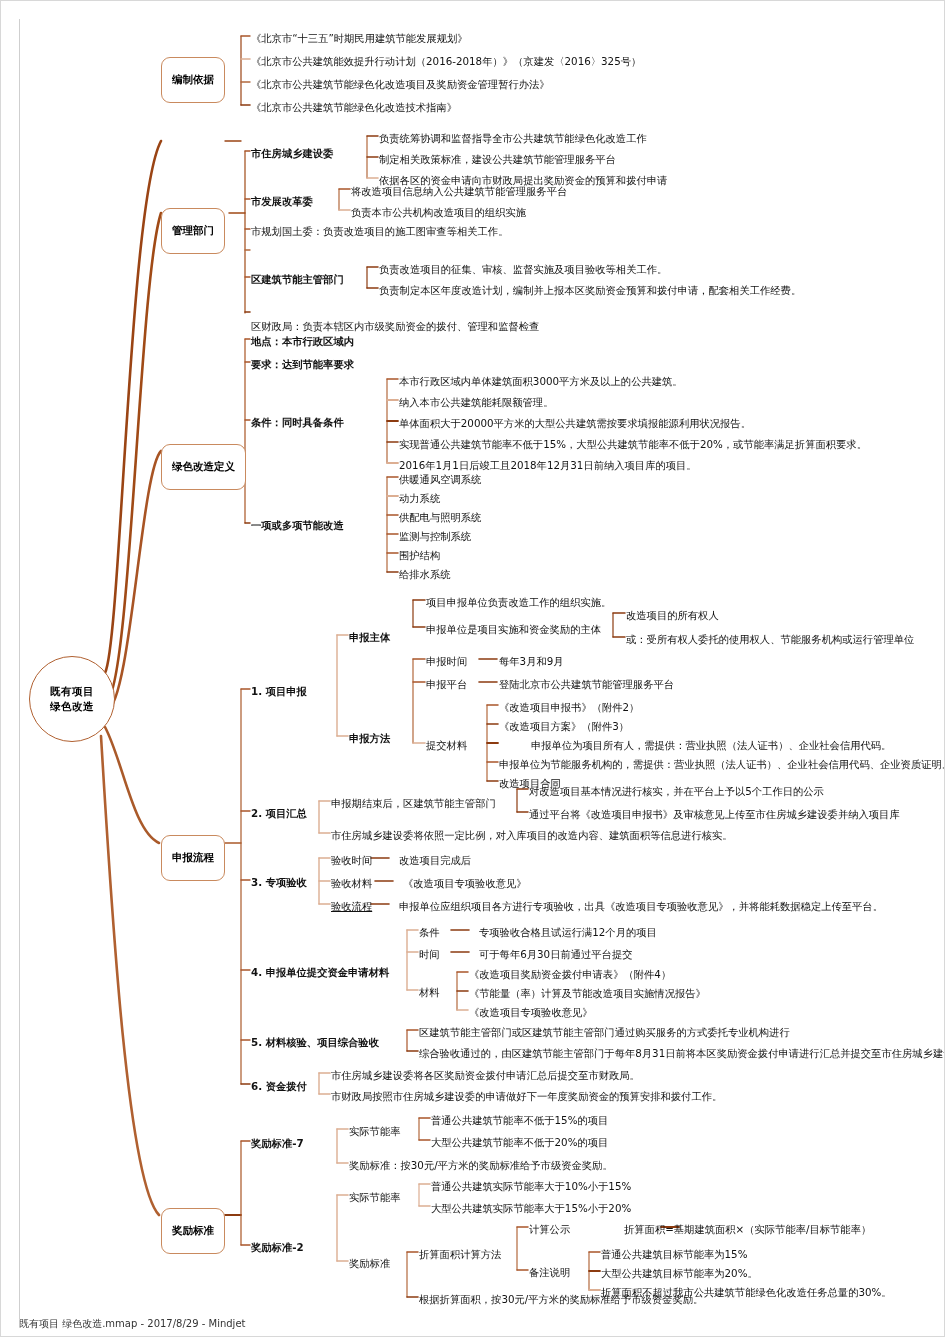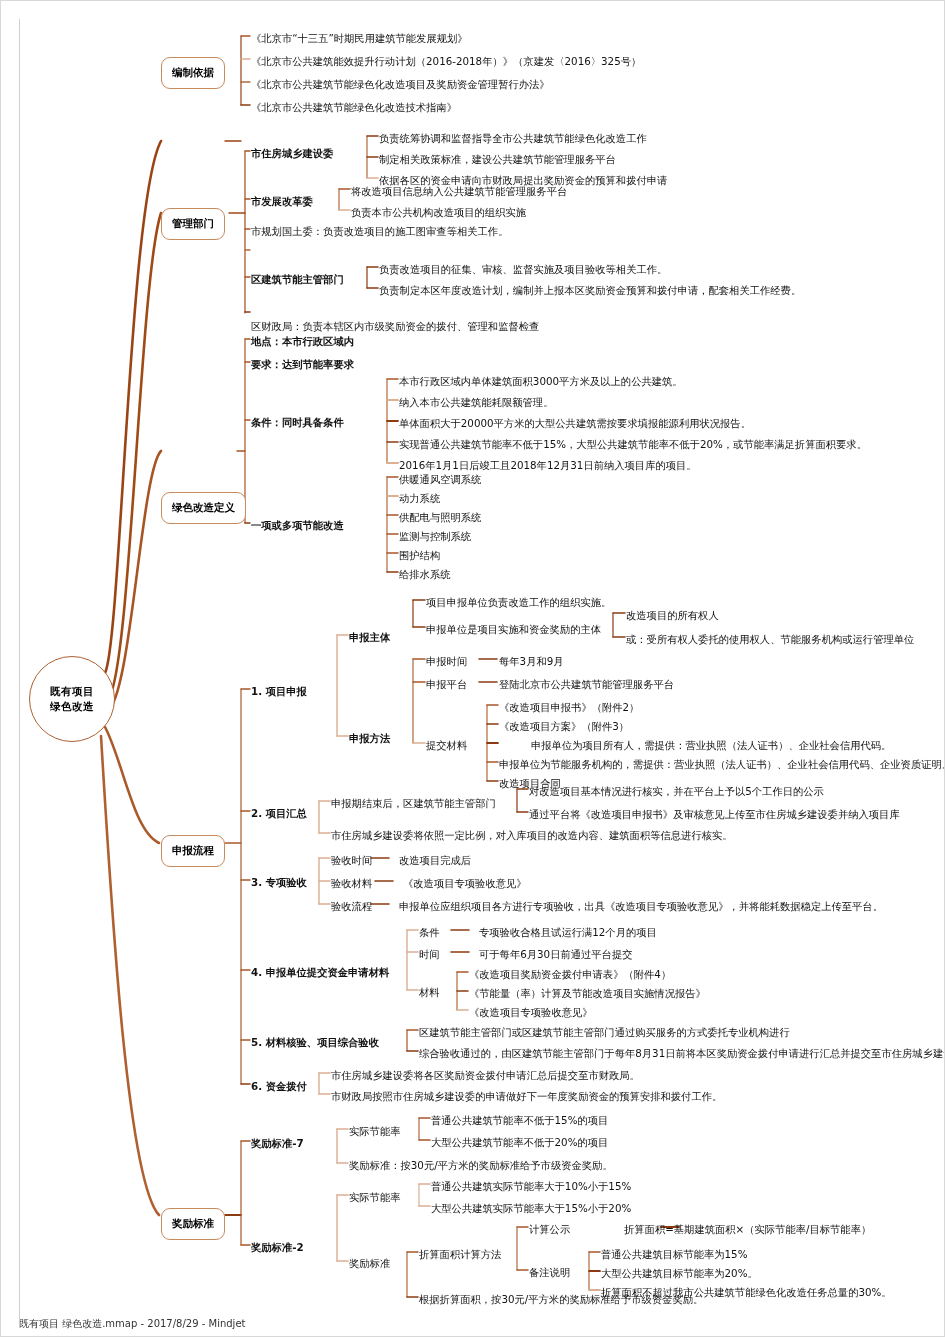--- a/index.html
+++ b/index.html
@@ -11,21 +11,21 @@
 
   
   #root{position:absolute;left:28px;top:655px;width:84px;height:84px;border-radius:50%;
         border:1.2px solid #b06030;background:#fff;display:flex;flex-direction:column;
         align-items:center;justify-content:center;font-weight:bold;font-size:10.5px;
         letter-spacing:.5px;color:#000;}
   #root span{display:block;line-height:15px;}
 
   
   .main-node{position:absolute;border:1.1px solid #c98a5e;border-radius:9px;background:#fff;
-        padding:8px 10px;font-weight:bold;font-size:10.5px;color:#000;white-space:nowrap;}
+        padding:15px 10px;font-weight:bold;font-size:10.5px;color:#000;white-space:nowrap;}
 
   
   .lbl{position:absolute;white-space:nowrap;font-size:10.3px;color:#111;line-height:12px;}
   .lbl.b{font-weight:bold;}
 
   #footer{position:absolute;left:18px;bottom:5px;font-size:10px;color:#333;
         font-family:"DejaVu Sans","Liberation Sans",sans-serif;}
   #vrule{position:absolute;left:18px;top:18px;width:1px;height:1300px;background:#cfcfcf;}
 </style>
 </head>
@@ -215,21 +215,21 @@
       <div class="lbl" style="left: 378px; top: 152px;">制定相关政策标准，建设公共建筑节能管理服务平台</div>
       <div class="lbl" style="left: 378px; top: 173px; text-align: center;">依据各区的资金申请向市财政局提出奖励资金的预算和拨付申请</div>
       <div class="lbl b" style="left: 250px; top: 194px;">市发展改革委</div>
       <div class="lbl" style="left: 350px; top: 184px;">将改造项目信息纳入公共建筑节能管理服务平台</div>
       <div class="lbl" style="left: 350px; top: 205px;">负责本市公共机构改造项目的组织实施</div>
       <div class="lbl" style="left: 250px; top: 224px;">市规划国土委：负责改造项目的施工图审查等相关工作。</div>
       <div class="lbl b" style="left: 250px; top: 272px;">区建筑节能主管部门</div>
       <div class="lbl" style="left: 378px; top: 262px;">负责改造项目的征集、审核、监督实施及项目验收等相关工作。</div>
       <div class="lbl" style="left: 378px; top: 283px;">负责制定本区年度改造计划，编制并上报本区奖励资金预算和拨付申请，配套相关工作经费。</div>
       <div class="lbl" style="left: 250px; top: 307px; margin-top: 12px;">区财政局：负责本辖区内市级奖励资金的拨付、管理和监督检查</div>
-      <div class="main-node" style="left: 160px; top: 443px; margin-top: 48px;">绿色改造定义</div>
+      <div class="main-node" style="left: 160px; top: 443px;">绿色改造定义</div>
       <div class="lbl b" style="left: 250px; top: 334px;">地点：本市行政区域内</div>
       <div class="lbl b" style="left: 250px; top: 357px;">要求：达到节能率要求</div>
       <div class="lbl b" style="left: 250px; top: 415px;">条件：同时具备条件</div>
       <div class="lbl" style="left: 398px; top: 374px;">本市行政区域内单体建筑面积3000平方米及以上的公共建筑。</div>
       <div class="lbl" style="left: 398px; top: 395px;">纳入本市公共建筑能耗限额管理。</div>
       <div class="lbl" style="left: 398px; top: 416px;">单体面积大于20000平方米的大型公共建筑需按要求填报能源利用状况报告。</div>
       <div class="lbl" style="left: 398px; top: 437px;">实现普通公共建筑节能率不低于15%，大型公共建筑节能率不低于20%，或节能率满足折算面积要求。</div>
       <div class="lbl" style="left: 398px; top: 458px;">2016年1月1日后竣工且2018年12月31日前纳入项目库的项目。</div>
       <div class="lbl b" style="left: 250px; top: 518px;">一项或多项节能改造</div>
       <div class="lbl" style="left: 398px; top: 472px;">供暖通风空调系统</div>
@@ -259,21 +259,21 @@
       <div class="lbl b" style="left: 250px; top: 806px;">2. 项目汇总</div>
       <div class="lbl" style="left: 330px; top: 796px;">申报期结束后，区建筑节能主管部门</div>
       <div class="lbl" style="left: 528px; top: 784px;">对改造项目基本情况进行核实，并在平台上予以5个工作日的公示</div>
       <div class="lbl" style="left: 528px; top: 807px;">通过平台将《改造项目申报书》及审核意见上传至市住房城乡建设委并纳入项目库</div>
       <div class="lbl" style="left: 330px; top: 828px;">市住房城乡建设委将依照一定比例，对入库项目的改造内容、建筑面积等信息进行核实。</div>
       <div class="lbl b" style="left: 250px; top: 875px;">3. 专项验收</div>
       <div class="lbl" style="left: 330px; top: 853px;">验收时间</div>
       <div class="lbl" style="left: 398px; top: 853px;">改造项目完成后</div>
       <div class="lbl" style="left: 330px; top: 876px;">验收材料</div>
       <div class="lbl" style="left: 402px; top: 876px;">《改造项目专项验收意见》</div>
-      <div class="lbl" style="left: 330px; top: 899px;">验收流程</div>
+      <div class="lbl" style="left: 330px; top: 899px; text-decoration: underline;">验收流程</div>
       <div class="lbl" style="left: 398px; top: 899px;">申报单位应组织项目各方进行专项验收，出具《改造项目专项验收意见》，并将能耗数据稳定上传至平台。</div>
       <div class="lbl b" style="left: 250px; top: 965px;">4. 申报单位提交资金申请材料</div>
       <div class="lbl" style="left: 418px; top: 925px;">条件</div>
       <div class="lbl" style="left: 478px; top: 925px;">专项验收合格且试运行满12个月的项目</div>
       <div class="lbl" style="left: 418px; top: 947px;">时间</div>
       <div class="lbl" style="left: 478px; top: 947px;">可于每年6月30日前通过平台提交</div>
       <div class="lbl" style="left: 418px; top: 985px;">材料</div>
       <div class="lbl" style="left: 468px; top: 967px;">《改造项目奖励资金拨付申请表》（附件4）</div>
       <div class="lbl" style="left: 468px; top: 986px;">《节能量（率）计算及节能改造项目实施情况报告》</div>
       <div class="lbl" style="left: 468px; top: 1005px;">《改造项目专项验收意见》</div>

